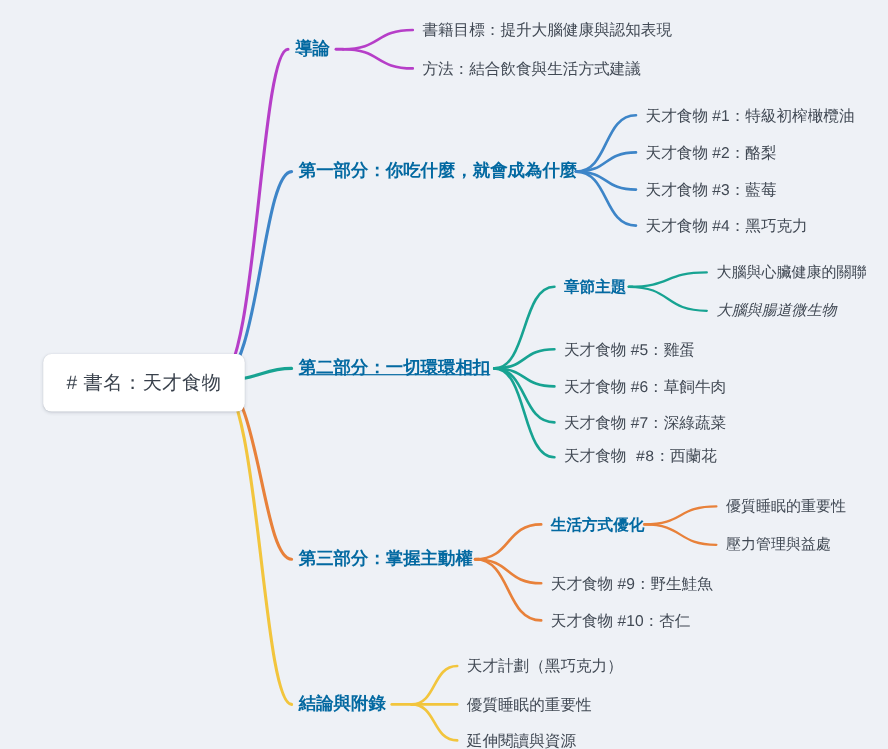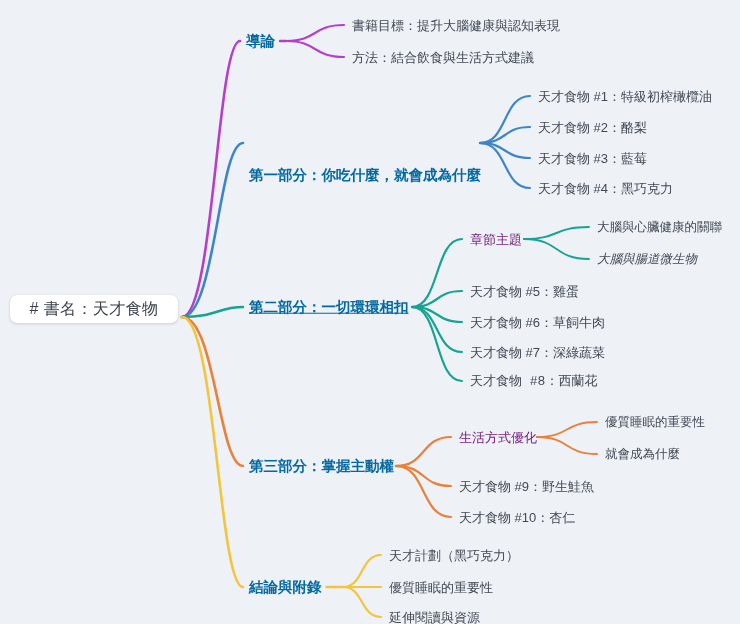--- a/index.html
+++ b/index.html
@@ -33,22 +33,22 @@
     line-height: 1;
     transform: translateY(-50%);
   }
   .level1 {
     font-size: 14.5px;
     font-weight: bold;
     color: #0369a1;
   }
   .level2 {
     font-size: 13px;
-    font-weight: normal;
-    color: #701a75;
+    font-weight: bold;
+    color: #0369a1;
   }
   .level2.plain {
     font-weight: normal;
     color: #414954;
   }
   .level3 {
     font-size: 12.5px;
     font-weight: normal;
     color: #414954;
   }
@@ -106,45 +106,45 @@
         <path d="M 396 466 C 426.25 466, 420.75 486, 451 486" stroke="#e8813a" stroke-width="2.2" fill="none" stroke-linecap="round"></path>
         <path d="M 396 466 C 426.25 466, 420.75 517, 451 517" stroke="#e8813a" stroke-width="2.2" fill="none" stroke-linecap="round"></path>
         <path d="M 182 317 C 215.55 317, 218.6 587, 243 587" stroke="#f2c53d" stroke-width="2.6" fill="none" stroke-linecap="round"></path>
         <path d="M 326.5 587 L 343 587" stroke="#f2c53d" stroke-width="2.4" fill="none" stroke-linecap="round"></path>
         <path d="M 343 587 C 363.9 587, 360.1 555, 381 555" stroke="#f2c53d" stroke-width="2.2" fill="none" stroke-linecap="round"></path>
         <path d="M 343 587 C 363.9 587, 360.1 587, 381 587" stroke="#f2c53d" stroke-width="2.2" fill="none" stroke-linecap="round"></path>
         <path d="M 343 587 C 363.9 587, 360.1 617, 381 617" stroke="#f2c53d" stroke-width="2.2" fill="none" stroke-linecap="round"></path>
       </g>
   </svg>
 
-  <div class="root-node" style="left: 10px; top: 295px; width: 168px; height: 28px;">
+  <div class="root-node" style="left: 36px; top: 295px; width: 168px; height: 48px;">
     <span class="root-text"># 書名：天才食物</span>
   </div>
 
   <div id="label-layer">
       <div class="node-label level1" style="left: 246px; top: 41px;"><span>導論</span></div>
       <div class="node-label level2 plain" style="left: 352px; top: 25px;"><span>書籍目標：提升大腦健康與認知表現</span></div>
       <div class="node-label level2 plain" style="left: 352px; top: 57px;"><span>方法：結合飲食與生活方式建議</span></div>
-      <div class="node-label level1" style="left: 249px; top: 143px; margin-top: 32px;"><span>第一部分：你吃什麼，就會成為什麼</span></div>
+      <div class="node-label level1" style="left: 249px; top: 143px;"><span>第一部分：你吃什麼，就會成為什麼</span></div>
       <div class="node-label level2 plain" style="left: 538px; top: 96px;"><span>天才食物 #1：特級初榨橄欖油</span></div>
       <div class="node-label level2 plain" style="left: 538px; top: 127px;"><span>天才食物 #2：酪梨</span></div>
       <div class="node-label level2 plain" style="left: 538px; top: 158px;"><span>天才食物 #3：藍莓</span></div>
       <div class="node-label level2 plain" style="left: 538px; top: 188px;"><span>天才食物 #4：黑巧克力</span></div>
       <div class="node-label level1" style="left: 249px; top: 307px; text-decoration: underline;"><span>第二部分：一切環環相扣</span></div>
       <div class="node-label level2" style="left: 470px; top: 239px;"><span>章節主題</span></div>
       <div class="node-label level3" style="left: 597px; top: 227px;"><span>大腦與心臟健康的關聯</span></div>
       <div class="node-label level3" style="left: 597px; top: 259px; font-style: italic;"><span>大腦與腸道微生物</span></div>
       <div class="node-label level2 plain" style="left: 470px; top: 291px;"><span>天才食物 #5：雞蛋</span></div>
       <div class="node-label level2 plain" style="left: 470px; top: 322px;"><span>天才食物 #6：草飼牛肉</span></div>
       <div class="node-label level2 plain" style="left: 470px; top: 352px;"><span>天才食物 #7：深綠蔬菜</span></div>
       <div class="node-label level2 plain" style="left: 470px; top: 381px; font-family: Liberation Mono, monospace;"><span>天才食物 #8：西蘭花</span></div>
       <div class="node-label level1" style="left: 249px; top: 466px;"><span>第三部分：掌握主動權</span></div>
       <div class="node-label level2" style="left: 459px; top: 437px;"><span>生活方式優化</span></div>
       <div class="node-label level3" style="left: 605px; top: 422px;"><span>優質睡眠的重要性</span></div>
-      <div class="node-label level3" style="left: 605px; top: 454px;"><span>就會成為什麼</span></div>
+      <div class="node-label level3" style="left: 605px; top: 454px;"><span>壓力管理與益處</span></div>
       <div class="node-label level2 plain" style="left: 459px; top: 486px;"><span>天才食物 #9：野生鮭魚</span></div>
       <div class="node-label level2 plain" style="left: 459px; top: 517px;"><span>天才食物 #10：杏仁</span></div>
       <div class="node-label level1" style="left: 249px; top: 587px;"><span>結論與附錄</span></div>
       <div class="node-label level2 plain" style="left: 389px; top: 555px;"><span>天才計劃（黑巧克力）</span></div>
       <div class="node-label level2 plain" style="left: 389px; top: 587px;"><span>優質睡眠的重要性</span></div>
       <div class="node-label level2 plain" style="left: 389px; top: 617px;"><span>延伸閱讀與資源</span></div>
     </div>
 
 </div>
 

